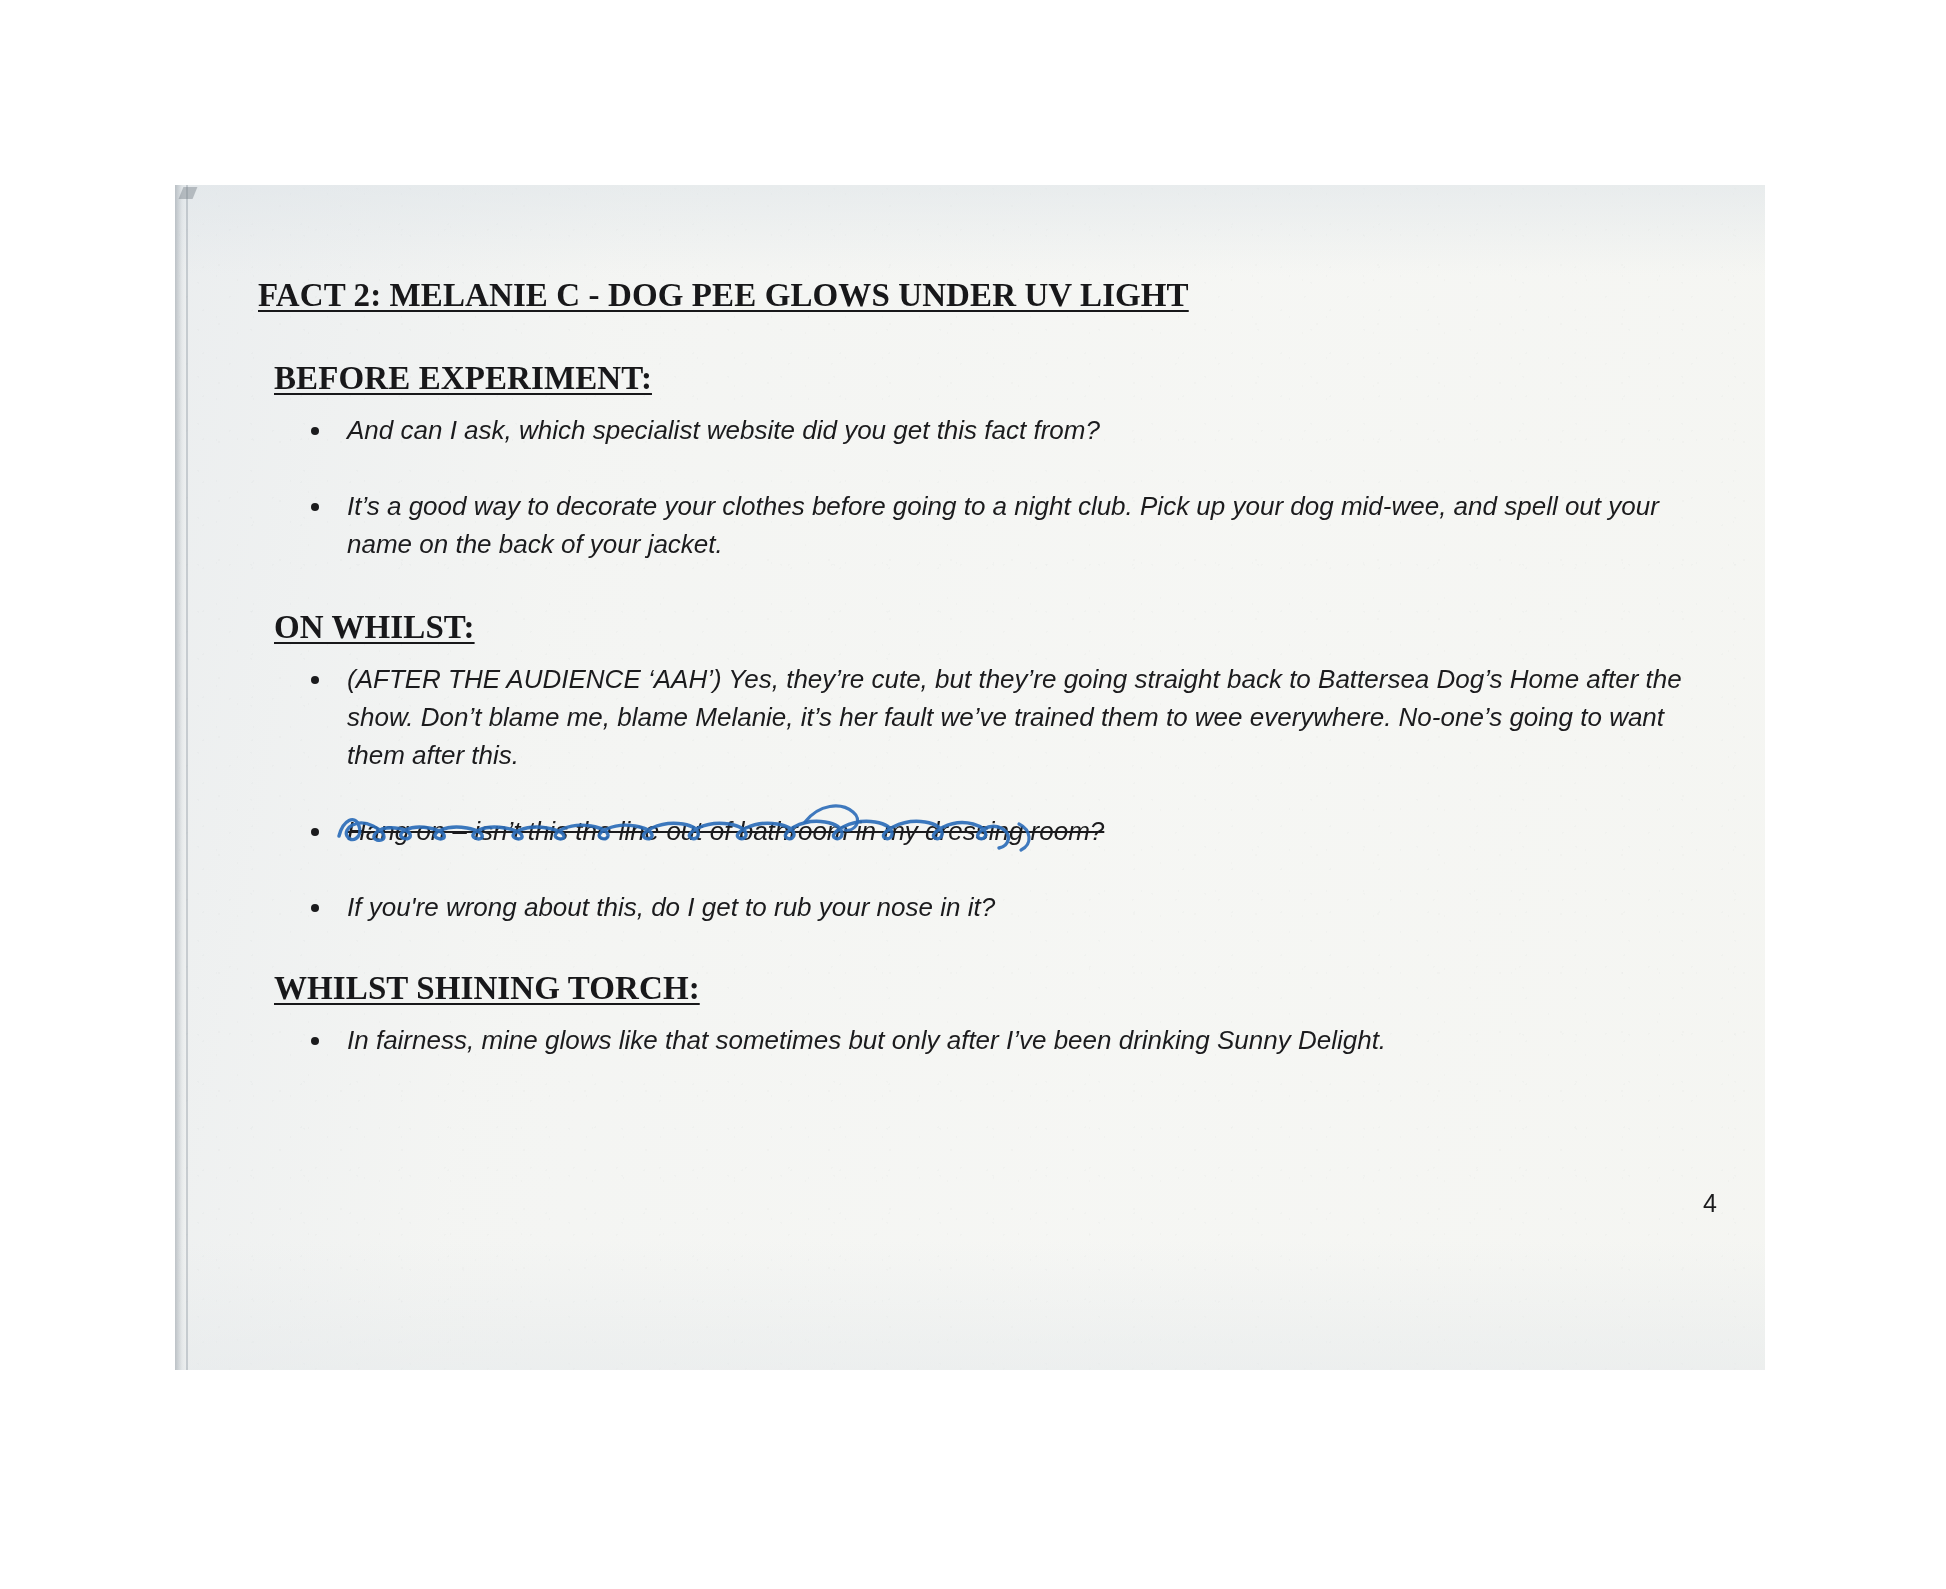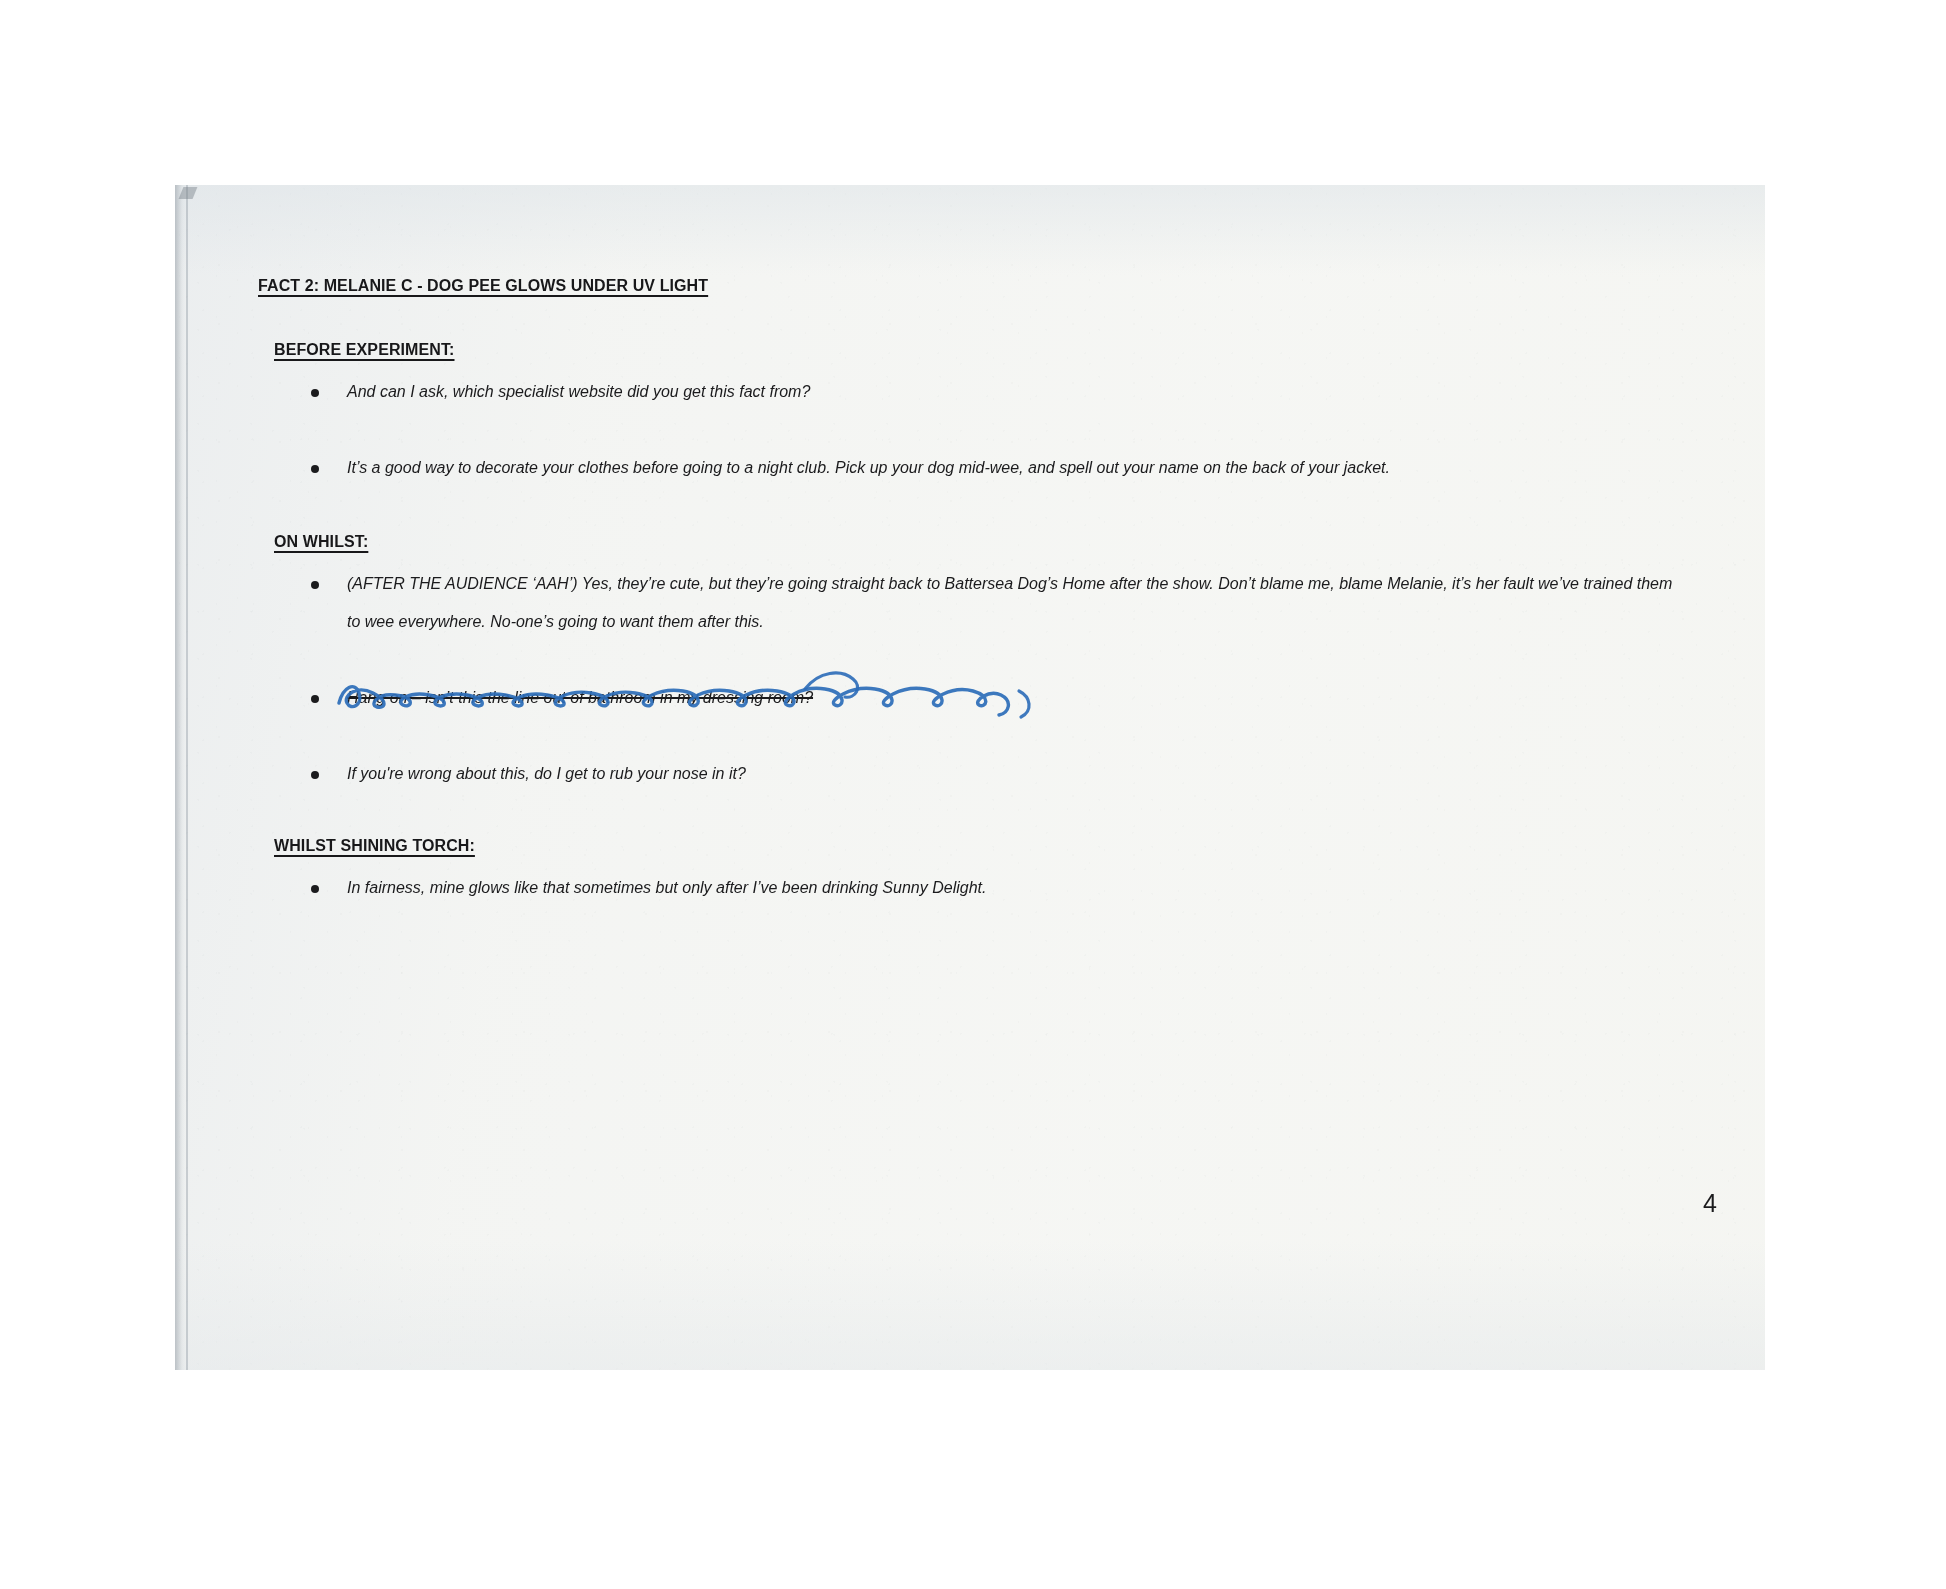--- a/index.html
+++ b/index.html
@@ -76,23 +76,23 @@
 
   
   #doc-body {
     position: absolute;
     left: 83px;
     top: 92px;
     width: 1430px;
   }
 
   .heading {
-    font-family: Liberation Sans, sans-serif;
+    font-family: Liberation Serif, serif;
     font-weight: bold;
-    font-size: 16px;
+    font-size: 33px;
     letter-spacing: .1px;
     color: #18181a;
     text-decoration: underline;
     text-underline-offset: 4px;
     text-decoration-thickness: 2px;
     white-space: nowrap;
   }
   #title-heading { margin: 0 0 46px 0; }
   .section-heading { margin: 0 0 14px 16px; }
   .gap-before { margin-top: 46px; }
@@ -102,21 +102,21 @@
     list-style: none;
     margin: 0;
     padding: 0;
   }
   ul.bullets li {
     position: relative;
     padding-left: 89px;
     margin: 0 0 38px 0;
     font-family: "Liberation Sans", sans-serif;
     font-style: italic;
-    font-size: 16px;
+    font-size: 26px;
     line-height: 38px;
     color: #1b1b1d;
   }
   ul.bullets li:last-child { margin-bottom: 0; }
   ul.bullets li::before {
     content: "";
     position: absolute;
     left: 53px;
     top: 16px;
     width: 8px;

